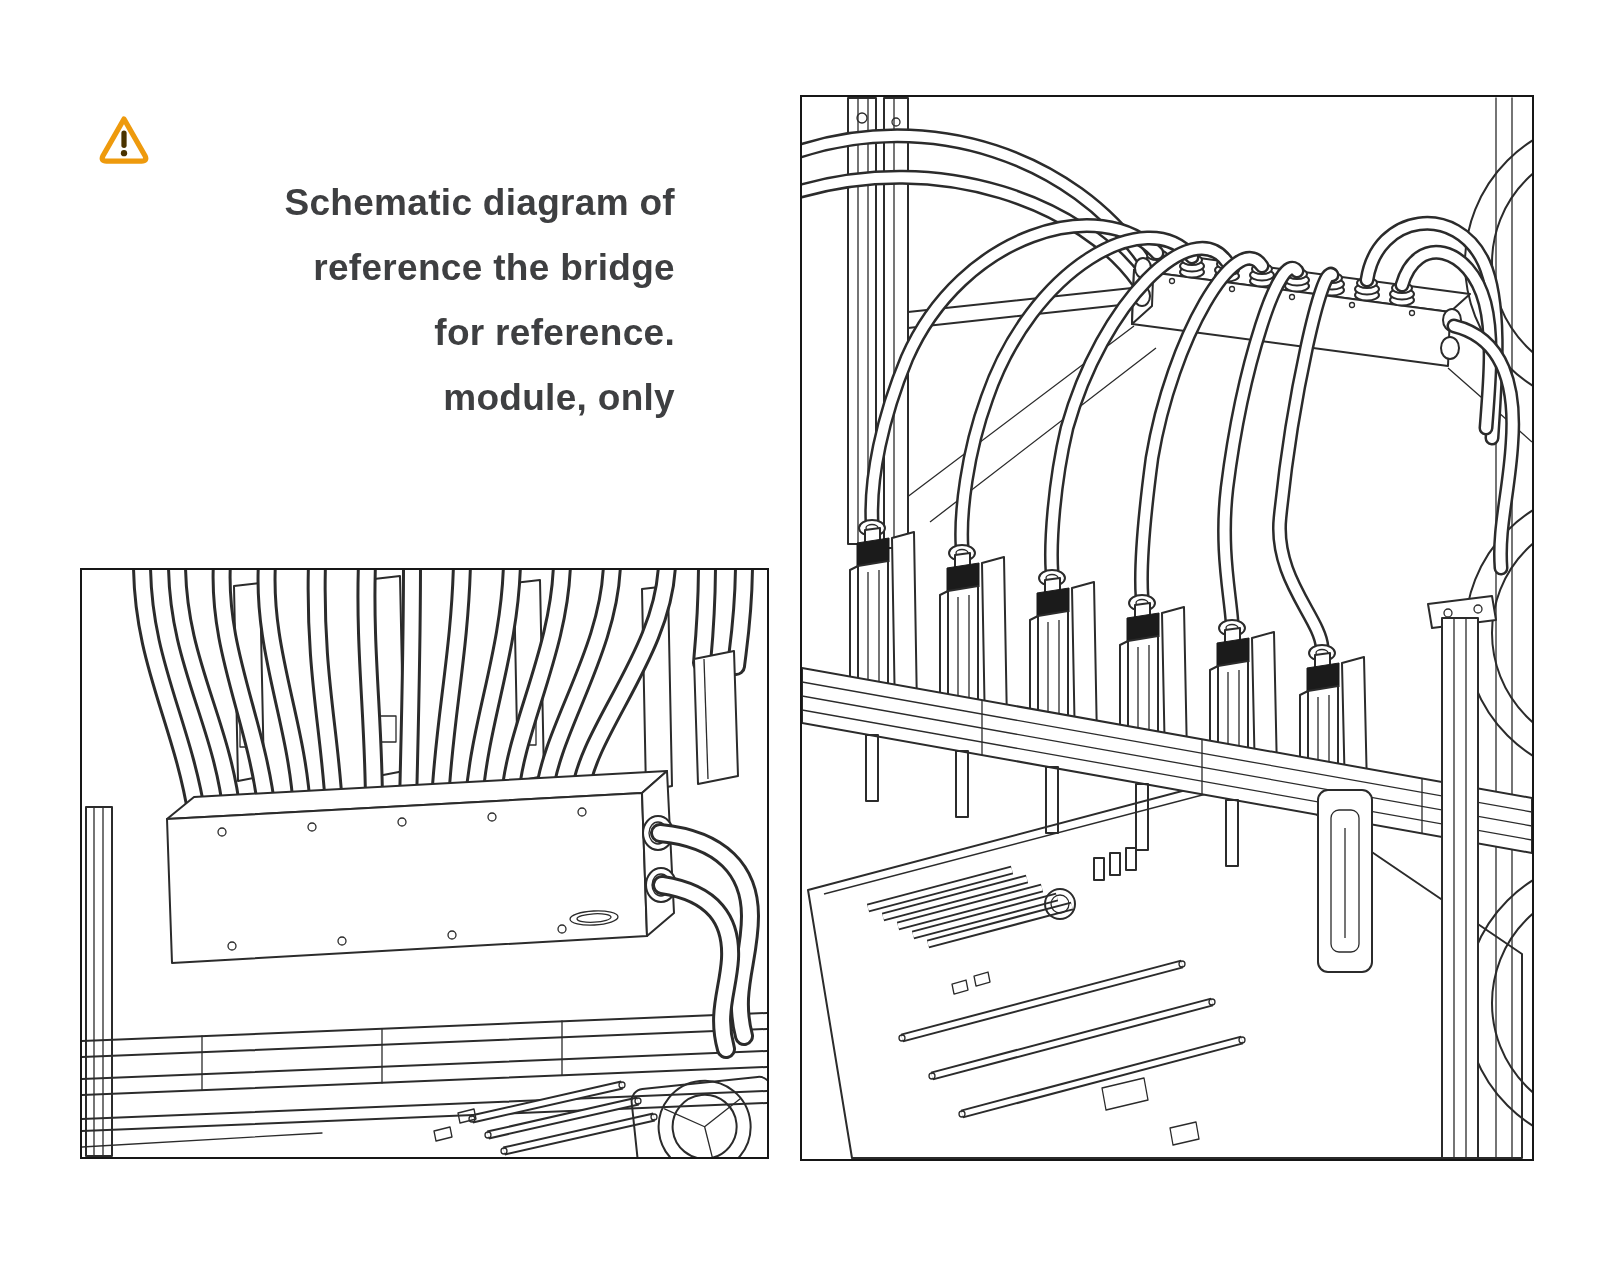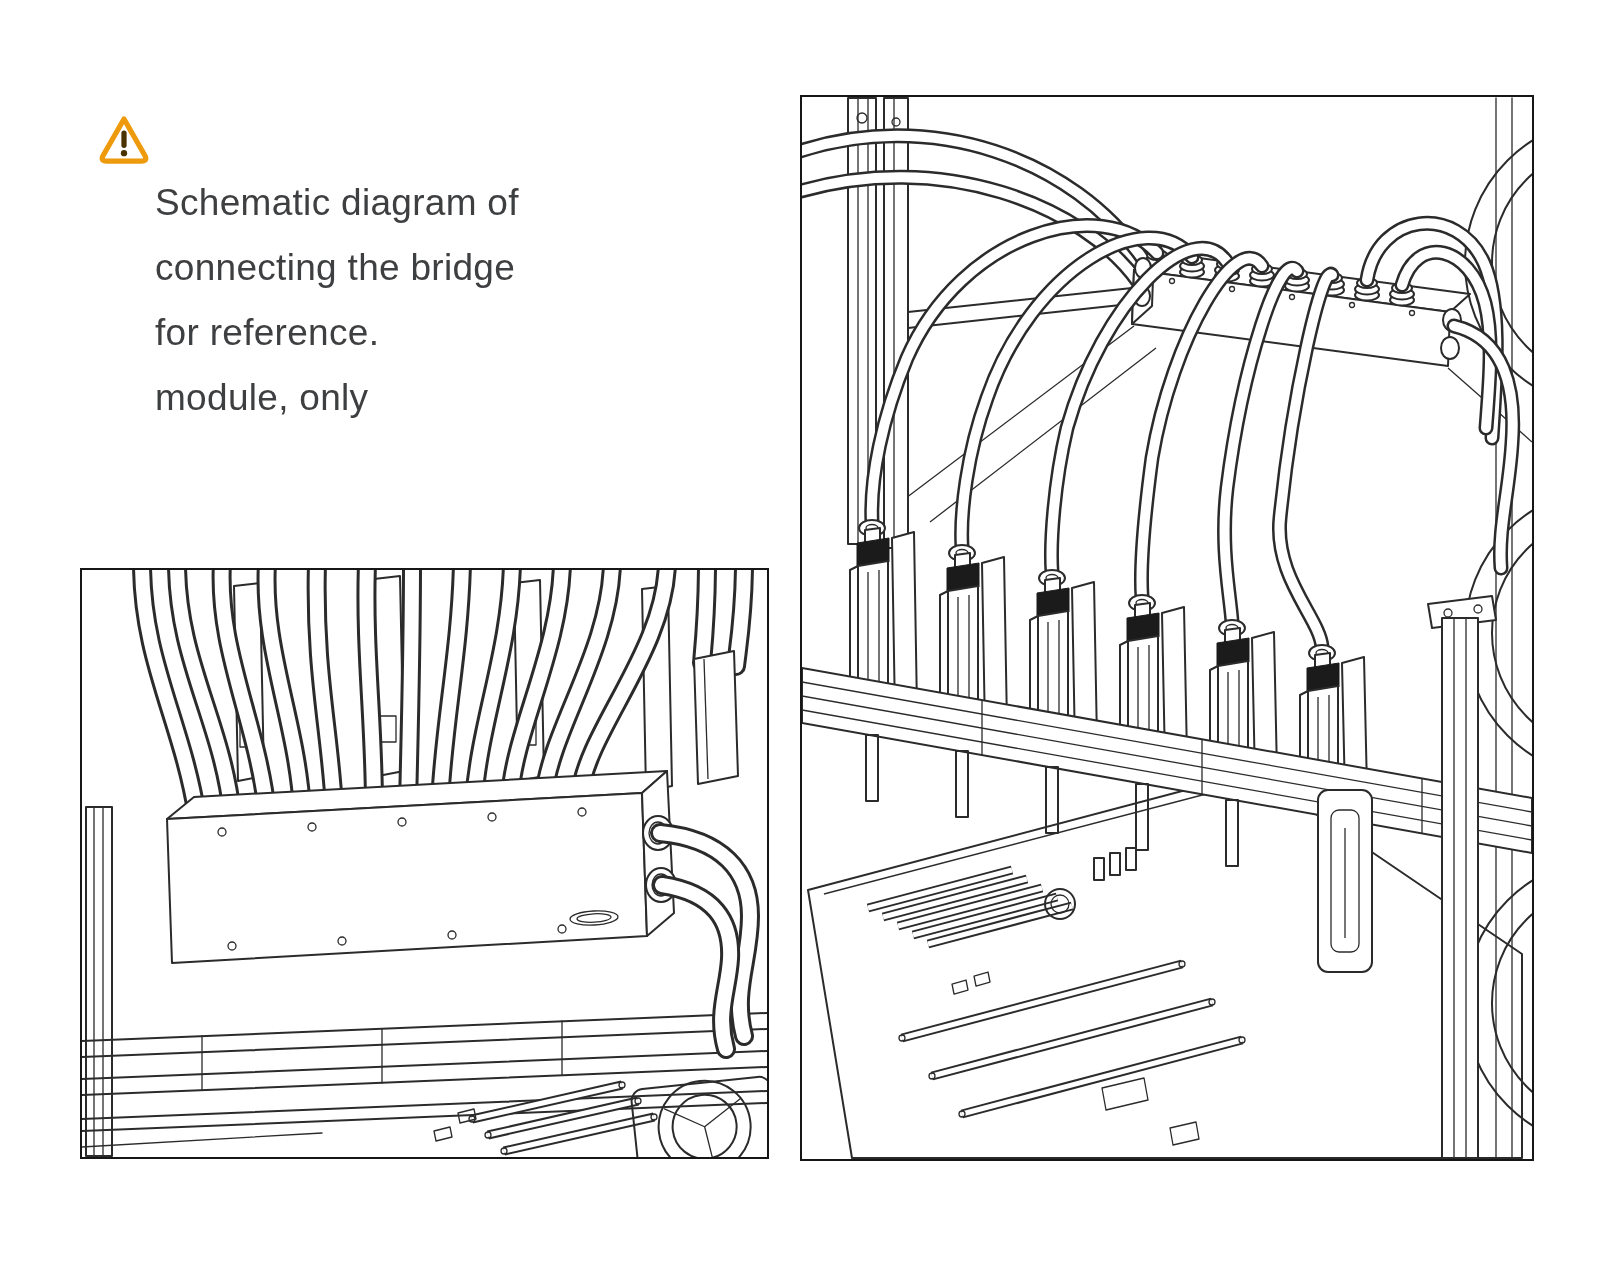--- a/index.html
+++ b/index.html
@@ -1,19 +1,19 @@
 <!DOCTYPE html>
 <html><head>
 <meta charset="utf-8">
 <style>
   html,body{margin:0;padding:0;background:#fff;}
   #page{position:relative;width:1600px;height:1280px;background:#fff;overflow:hidden;
         font-family:"Liberation Sans", sans-serif;}
-  .caption{position:absolute;left:155px;top:170px;width:520px;text-align:left;
-           font-size:37px;line-height:65px;font-weight:400;color:#3e3f41;letter-spacing:.3px;}
+  .caption{position:absolute;left:155px;top:170px;width:520px;text-align:right;
+           font-size:37px;line-height:65px;font-weight:700;color:#3e3f41;letter-spacing:.3px;}
   .caption span{display:block;}
   .warn{position:absolute;left:96px;top:112px;width:56px;height:56px;}
   .fig{position:absolute;border:2px solid #161616;background:#fff;}
   .fig-left{left:80px;top:568px;width:685px;height:587px;}
   .fig-right{left:800px;top:95px;width:730px;height:1062px;}
   .fig svg{display:block;width:100%;height:100%;}
   .ln{fill:none;stroke:#2b2b2b;stroke-width:2;stroke-linejoin:round;stroke-linecap:round;}
   .lt{fill:none;stroke:#2b2b2b;stroke-width:1.3;stroke-linejoin:round;}
   .lnf{fill:#fff;stroke:#2b2b2b;stroke-width:2;stroke-linejoin:round;}
   .dark{fill:#1b1b1b;stroke:#1b1b1b;stroke-width:1;}
@@ -32,21 +32,21 @@
   <div class="warn">
     <svg viewBox="0 0 64 64">
       <path d="M32,8 L56,50 Q59,56 52,56 L12,56 Q5,56 8,50 Z" fill="none" stroke="#EE9A0D" stroke-width="6" stroke-linejoin="round"></path>
       <path d="M32,24 L32,38" stroke="#4a3300" stroke-width="6" stroke-linecap="round"></path>
       <circle cx="32" cy="47" r="3.6" fill="#4a3300"></circle>
     </svg>
   </div>
 
   <div class="caption">
     <span>Schematic diagram of</span>
-    <span>connecting the bridge</span>
+    <span>reference the bridge</span>
     <span>for reference.</span>
     <span>module, only</span>
   </div>
 
   <div class="fig fig-left">
     <svg viewBox="0 0 685 585">
       <defs>
         <path id="lt1" d="M60,-8 C60,90 100,150 115,245"></path>
         <path id="lt2" d="M95,-8 C95,90 140,150 150,243"></path>
         <path id="lt3" d="M140,-8 C135,80 175,150 185,241"></path>

